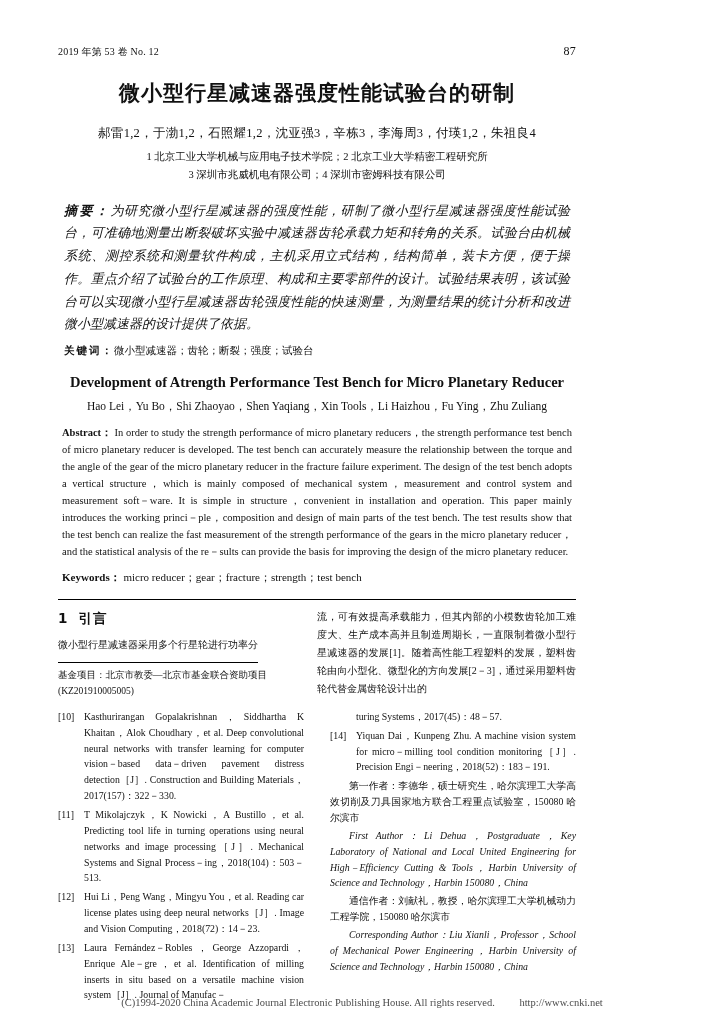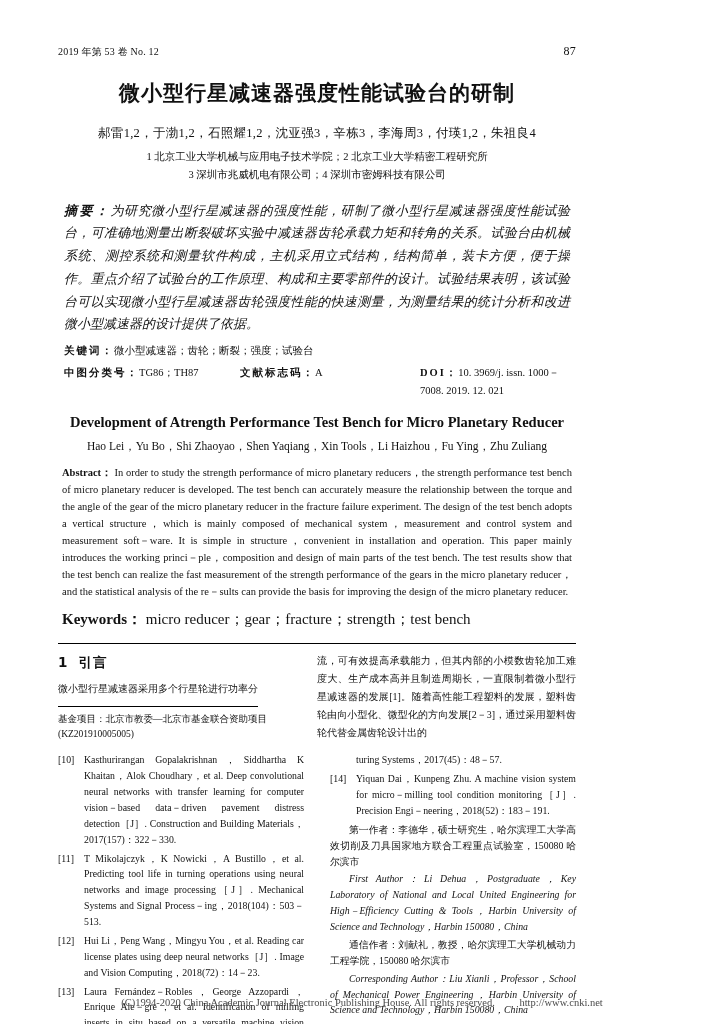--- a/index.html
+++ b/index.html
@@ -103,21 +103,21 @@
   }
   .en-abs {
     margin-top: 10px;
     font-size: 10.5px;
     line-height: 1.62;
     text-align: justify;
     padding: 0 4px;
   }
   .en-kw {
     margin-top: 10px;
-    font-size: 15px;
+    font-size: 11px;
     padding: 0 4px;
   }
   .bld { font-weight: bold; }
 
   
   .rule-top {
     margin-top: 14px;
     border-top: 1px solid #000;
     width: 100%;
   }
@@ -206,31 +206,20 @@
   <div class="affil">1 北京工业大学机械与应用电子技术学院；2 北京工业大学精密工程研究所</div>
   <div class="affil" style="margin-top:2px">3 深圳市兆威机电有限公司；4 深圳市密姆科技有限公司</div>
 
   <div class="cn-abs">
     <span class="lbl-b">摘要：</span><span>为研究微小型行星减速器的强度性能，研制了微小型行星减速器强度性能试验台，可准确地测量出断裂破坏实验中减速器齿轮承载力矩和转角的关系。试验台由机械系统、测控系统和测量软件构成，主机采用立式结构，结构简单，装卡方便，便于操作。重点介绍了试验台的工作原理、构成和主要零部件的设计。试验结果表明，该试验台可以实现微小型行星减速器齿轮强度性能的快速测量，为测量结果的统计分析和改进微小型减速器的设计提供了依据。</span>
   </div>
   <div class="cn-kw">
     <span class="lbl-b">关键词：</span><span>微小型减速器；齿轮；断裂；强度；试验台</span>
   </div>
 
-  <div class="clc-row">
-    <span class="c1">
-      <span class="lbl-b">中图分类号：</span><span>TG86；TH87</span>
-    </span>
-    <span class="c2">
-      <span class="lbl-b">文献标志码：</span><span>A</span>
-    </span>
-    <span class="c3">
-      <span class="lbl-b">DOI：</span><span>10. 3969/j. issn. 1000－7008. 2019. 12. 021</span>
-    </span>
-  </div>
 
   <div class="en-title">Development of Atrength Performance Test Bench for Micro Planetary Reducer</div>
   <div class="en-authors">Hao Lei，Yu Bo，Shi Zhaoyao，Shen Yaqiang，Xin Tools，Li Haizhou，Fu Ying，Zhu Zuliang</div>
   <div class="en-abs">
     <span class="bld">Abstract：</span>&nbsp;<span>In order to study the strength performance of micro planetary reducers，the strength performance test bench of micro planetary reducer is developed. The test bench can accurately measure the relationship between the torque and the angle of the gear of the micro planetary reducer in the fracture failure experiment. The design of the test bench adopts a vertical structure，which is mainly composed of mechanical system，measurement and control system and measurement soft－ware. It is simple in structure，convenient in installation and operation. This paper mainly introduces the working princi－ple，composition and design of main parts of the test bench. The test results show that the test bench can realize the fast measurement of the strength performance of the gears in the micro planetary reducer，and the statistical analysis of the re－sults can provide the basis for improving the design of the micro planetary reducer.</span>
   </div>
   <div class="en-kw">
     <span class="bld">Keywords：</span>&nbsp;<span>micro reducer；gear；fracture；strength；test bench</span>
   </div>
 

